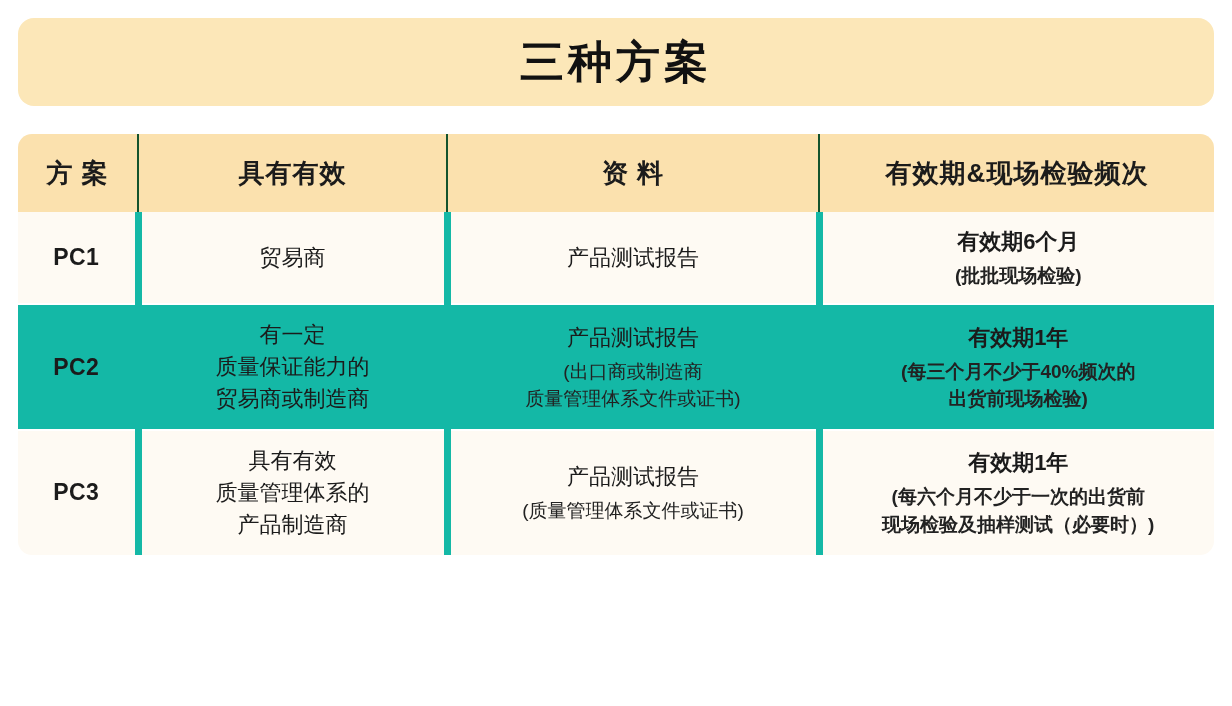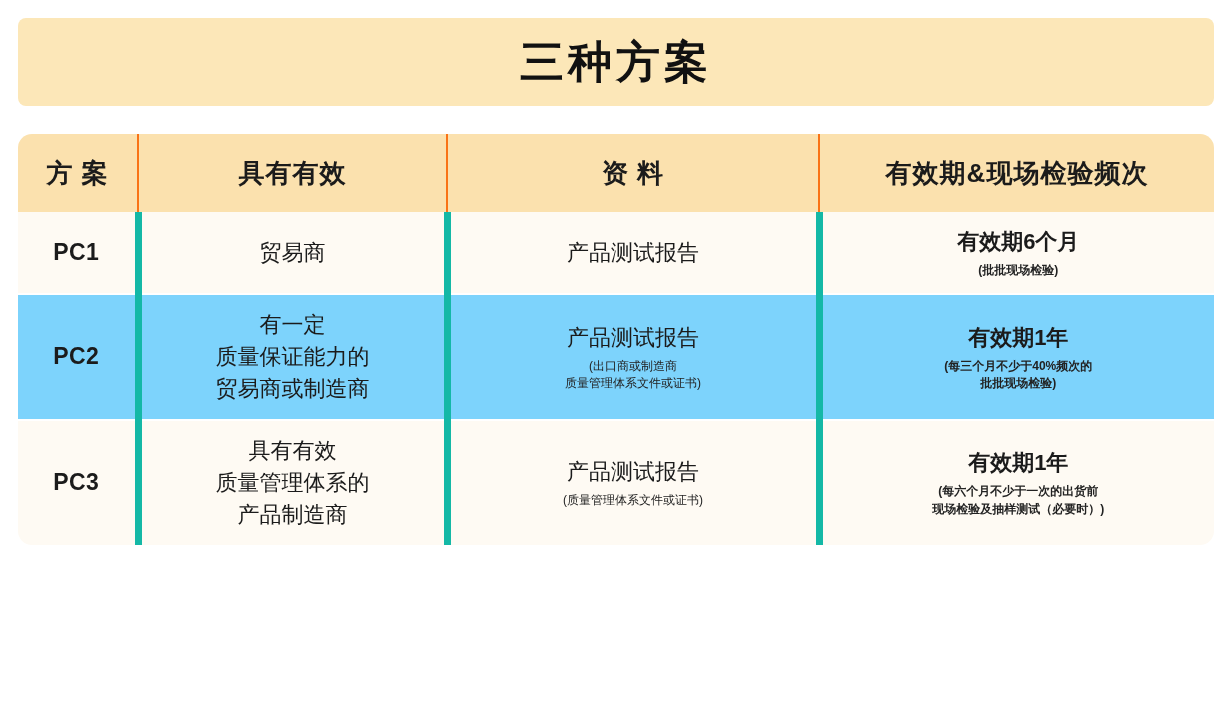--- a/index.html
+++ b/index.html
@@ -19,21 +19,21 @@
     width: 1232px;
     height: 706px;
     box-sizing: border-box;
     padding: 18px 18px 0 18px;
   }
   .title-banner {
     margin: 0 auto;
     width: 1196px;
     height: 88px;
     background: #fce7b8;
-    border-radius: 8px;
+    border-radius: 16px;
     display: flex;
     align-items: center;
     justify-content: center;
   }
   .title-banner .title-text {
     font-size: 44px;
     font-weight: bold;
     letter-spacing: 4px;
     color: #111111;
   }
@@ -54,21 +54,21 @@
   table.plan-table col.c3 { width: 395px; }
 
   table.plan-table thead th {
     background: #fbe1ae;
     height: 76px;
     font-size: 26px;
     font-weight: bold;
     color: #1b1b1b;
     text-align: center;
     vertical-align: middle;
-    border-right: 2px solid #f97316;
+    border-right: 2px solid #14532d;
     letter-spacing: 1px;
   }
   table.plan-table thead th:last-child {
     border-right: none;
   }
   table.plan-table tbody td {
     text-align: center;
     vertical-align: middle;
     border-right: 7px solid #14b8a6;
     border-bottom: 2px solid #ffffff;
@@ -78,33 +78,33 @@
     color: #1b1b1b;
   }
   table.plan-table tbody td:last-child {
     border-right: none;
     font-weight: bold;
   }
   table.plan-table tbody tr:last-child td {
     border-bottom: none;
   }
   tr.row-light td { background: #fefaf3; }
-  tr.row-tint td  { background: #7dd3fc; }
+  tr.row-tint td  { background: #14b8a6; }
 
   .plan-code {
     font-size: 23px;
     font-weight: bold;
     letter-spacing: 0.5px;
   }
   .cell-main {
     font-size: 22px;
     white-space: pre-line;
   }
   .cell-sub {
-    font-size: 12px;
+    font-size: 19px;
     margin-top: 4px;
     white-space: pre-line;
     line-height: 1.45;
     color: #222222;
   }
   .r1 .cell-main { font-size: 22px; }
 </style>
 </head>
 <body>
 
@@ -158,21 +158,21 @@
 贸易商或制造商</div>
           </td>
           <td>
             <div class="cell-main">产品测试报告</div>
             <div class="cell-sub">(出口商或制造商
 质量管理体系文件或证书)</div>
           </td>
           <td>
             <div class="cell-main">有效期1年</div>
             <div class="cell-sub">(每三个月不少于40%频次的
-批批现场检验)</div>
+出货前现场检验)</div>
           </td>
         </tr>
 
         <tr class="row-light">
           <td>
             <div class="plan-code">PC3</div>
           </td>
           <td>
             <div class="cell-main">具有有效
 质量管理体系的

